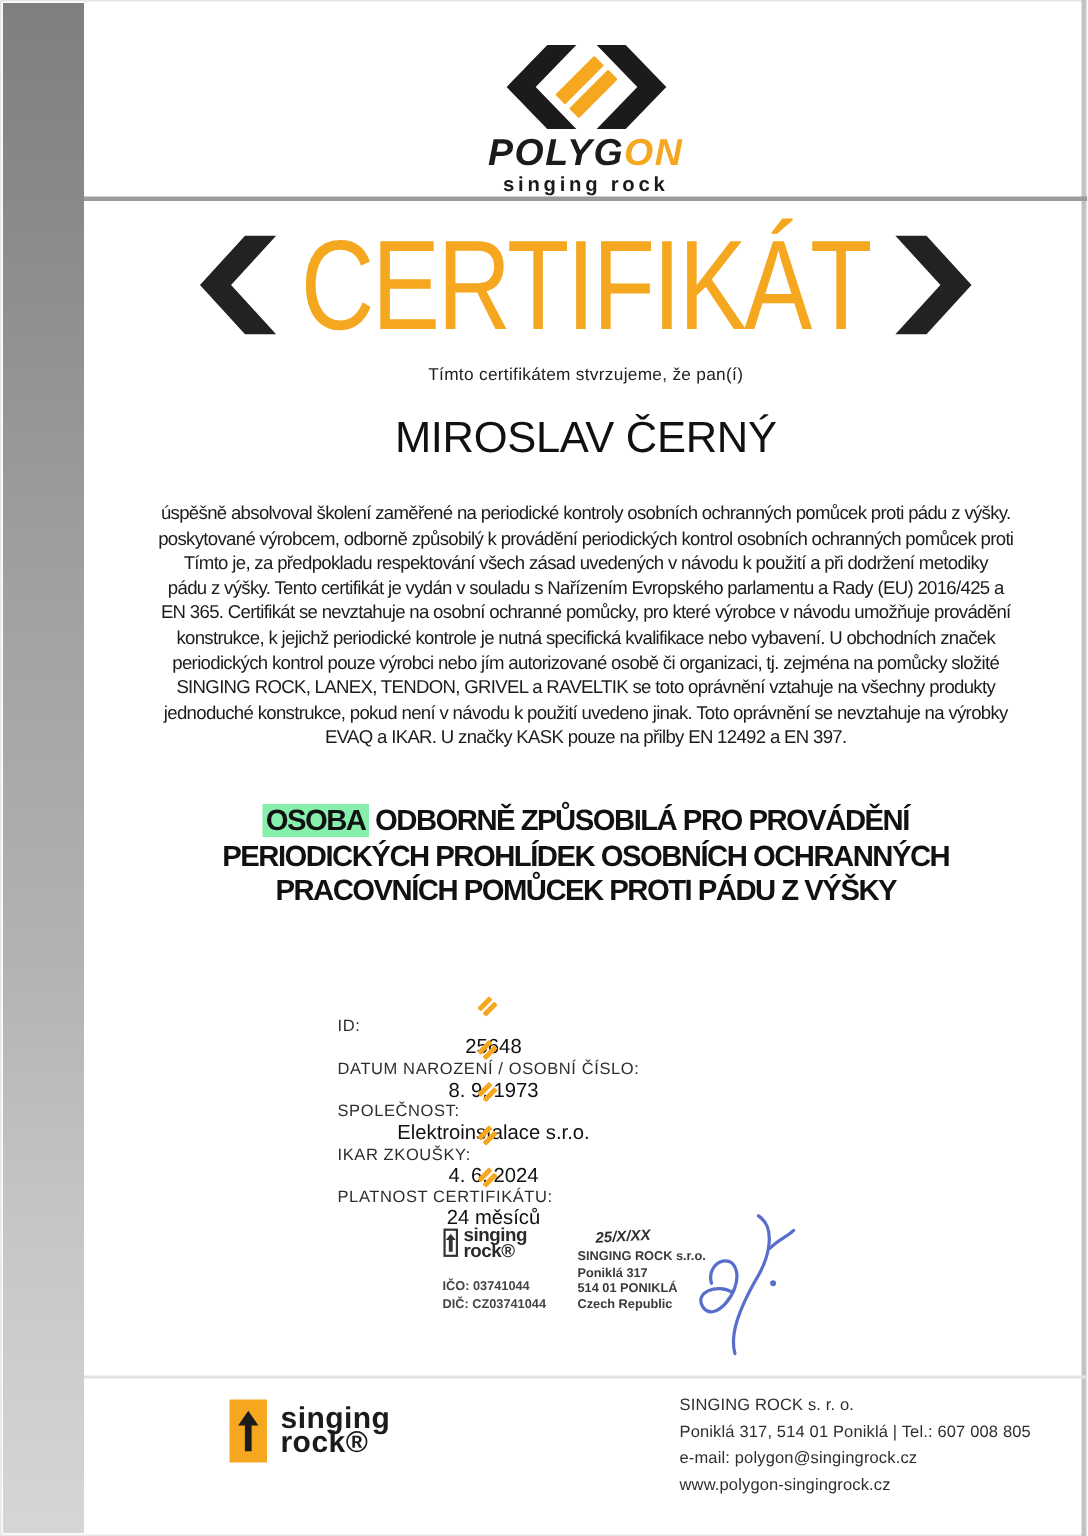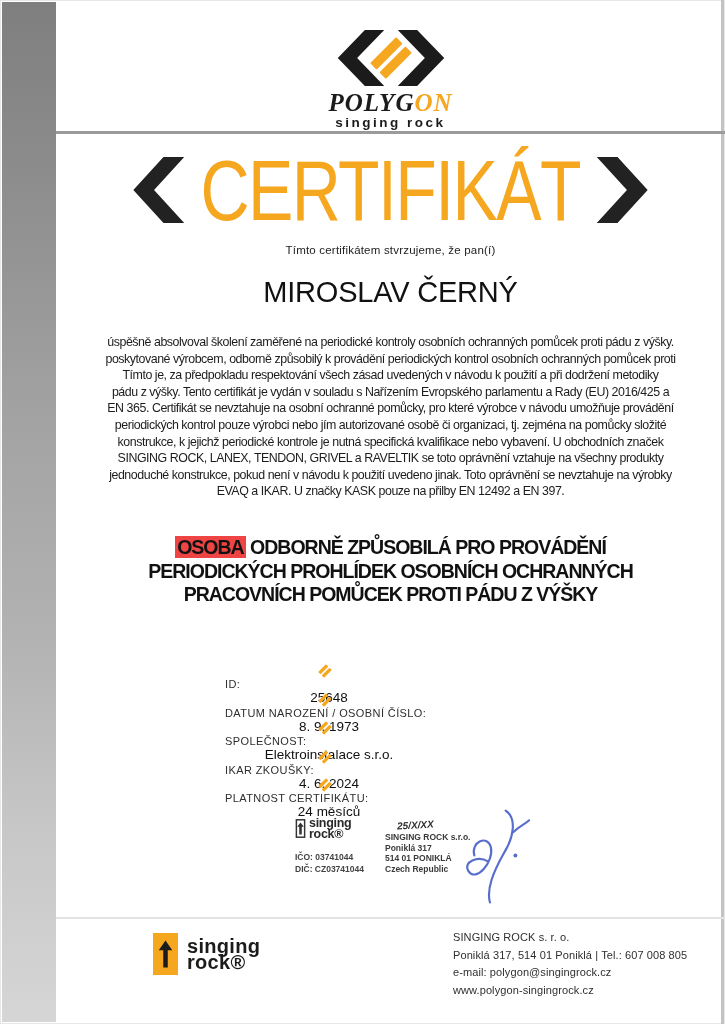--- a/index.html
+++ b/index.html
@@ -13,21 +13,21 @@
     background:linear-gradient(180deg,#7f7f7f 0%,#8a8a8a 14%,#a2a2a2 40%,#b2b2b2 62%,#c6c6c6 80%,#d6d6d6 100%);}
   .edge-right{position:absolute;right:1px;top:0;bottom:0;width:3px;background:#c3c3c3;}
   .rule-top{position:absolute;left:56px;right:0;top:131px;height:3px;background:#9b9b9b;}
   .rule-footer{position:absolute;left:56px;right:0;top:917px;height:2px;background:#e3e3e3;}
 
   .content{position:absolute;left:56px;top:0;width:669px;height:1024px;}
 
   
   .logo-block{position:absolute;top:28px;left:0;width:100%;text-align:center;line-height:1;}
   .logo-mark{display:block;margin:0 auto;width:126px;height:60px;}
-  .logo-word{margin-top:2px;font-size:25px;font-weight:bold;font-style:italic;letter-spacing:1px;color:#1b1b1b;font-family:Liberation Serif, serif;}
+  .logo-word{margin-top:2px;font-size:25px;font-weight:bold;font-style:italic;letter-spacing:1px;color:#1b1b1b;}
   .logo-word .accent{color:#F5A71F;}
   .logo-sub{margin-top:1px;font-size:13.5px;font-weight:bold;letter-spacing:2.5px;color:#1b1b1b;}
 
   
   .cert-row{position:absolute;top:149px;left:0;width:100%;height:82px;
     display:flex;align-items:center;justify-content:center;gap:4px;}
   .cert-chevron{width:80px;height:66px;flex:0 0 auto;}
   .cert-title{font-size:85px;line-height:1;font-weight:400;color:#F5A71F;
     letter-spacing:-2px;transform:scaleX(0.8);margin:0 -46px;white-space:nowrap;}
 
@@ -39,21 +39,21 @@
 
   
   .body-text{position:absolute;top:334px;left:0;width:100%;text-align:center;
     font-size:12.4px;line-height:16.6px;color:#1c1c1c;letter-spacing:-0.45px;}
   .body-text div{white-space:nowrap;}
 
   
   .qual{position:absolute;top:536px;left:0;width:100%;text-align:center;
     font-size:19.5px;font-weight:bold;line-height:23.5px;color:#111;letter-spacing:-1px;}
   .qual div{white-space:nowrap;}
-  .hl{background:#ef4444;padding:0 2px;}
+  .hl{background:#86efac;padding:0 2px;}
 
   
   .fields{position:absolute;top:664px;left:169px;}
   .frow{display:flex;align-items:center;height:16px;margin-bottom:12.6px;flex-direction:column;}
   .ficon{width:14px;height:14px;flex:0 0 auto;margin-right:9px;}
   .flabel{width:208px;font-size:11px;letter-spacing:0.4px;color:#2e2e2e;}
   .fvalue{font-size:13.5px;color:#101010;}
 
   
   .stamp{position:absolute;left:239px;top:818px;width:200px;height:95px;color:#3d3d3d;}
@@ -113,22 +113,22 @@
     <div class="tagline">Tímto certifikátem stvrzujeme, že pan(í)</div>
 
     <div class="recipient">MIROSLAV ČERNÝ</div>
 
     <div class="body-text">
       <div>úspěšně absolvoval školení zaměřené na periodické kontroly osobních ochranných pomůcek proti pádu z výšky.</div>
       <div>poskytované výrobcem, odborně způsobilý k provádění periodických kontrol osobních ochranných pomůcek proti</div>
       <div>Tímto je, za předpokladu respektování všech zásad uvedených v návodu k použití a při dodržení metodiky</div>
       <div>pádu z výšky. Tento certifikát je vydán v souladu s Nařízením Evropského parlamentu a Rady (EU) 2016/425 a</div>
       <div>EN 365. Certifikát se nevztahuje na osobní ochranné pomůcky, pro které výrobce v návodu umožňuje provádění</div>
+      <div>konstrukce, k jejichž periodické kontrole je nutná specifická kvalifikace nebo vybavení. U obchodních značek</div>
       <div>periodických kontrol pouze výrobci nebo jím autorizované osobě či organizaci, tj. zejména na pomůcky složité</div>
-      <div>konstrukce, k jejichž periodické kontrole je nutná specifická kvalifikace nebo vybavení. U obchodních značek</div>
       <div>SINGING ROCK, LANEX, TENDON, GRIVEL a RAVELTIK se toto oprávnění vztahuje na všechny produkty</div>
       <div>jednoduché konstrukce, pokud není v návodu k použití uvedeno jinak. Toto oprávnění se nevztahuje na výrobky</div>
       <div>EVAQ a IKAR. U značky KASK pouze na přilby EN 12492 a EN 397.</div>
     </div>
 
     <div class="qual">
       <div><span class="hl">OSOBA</span><span> ODBORNĚ ZPŮSOBILÁ PRO PROVÁDĚNÍ</span></div>
       <div>PERIODICKÝCH PROHLÍDEK OSOBNÍCH OCHRANNÝCH</div>
       <div>PRACOVNÍCH POMŮCEK PROTI PÁDU Z VÝŠKY</div>
     </div>

